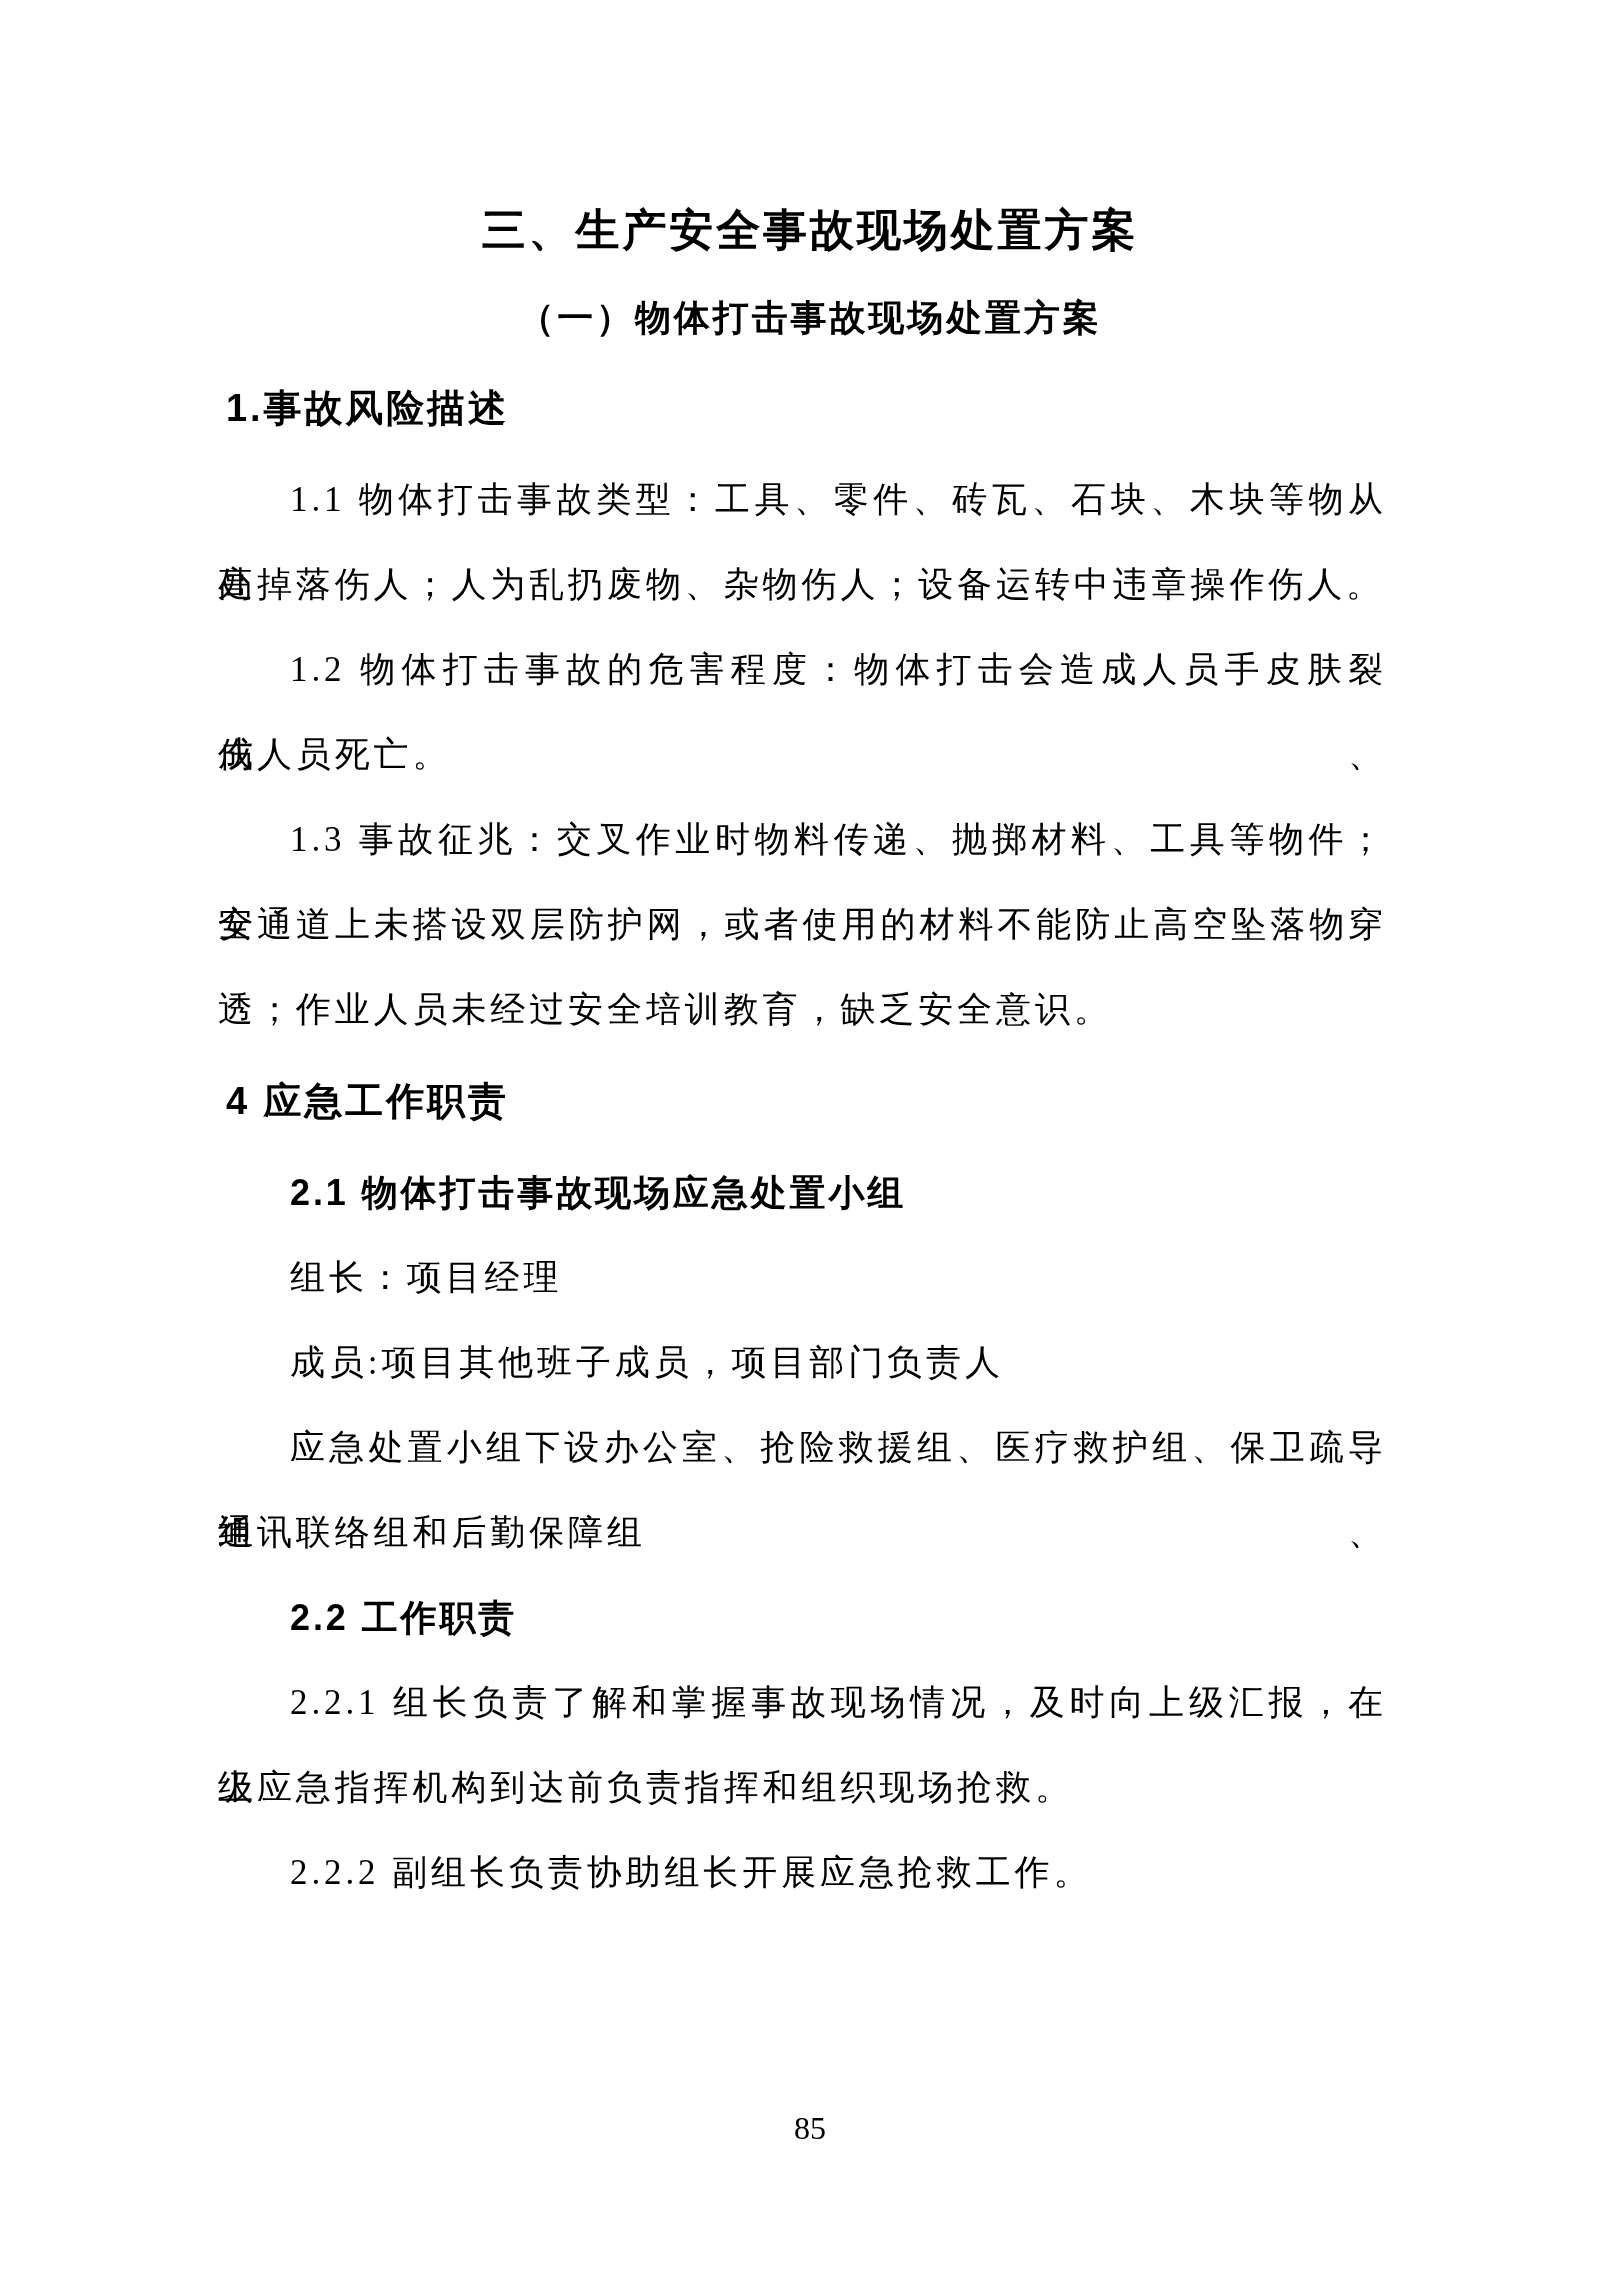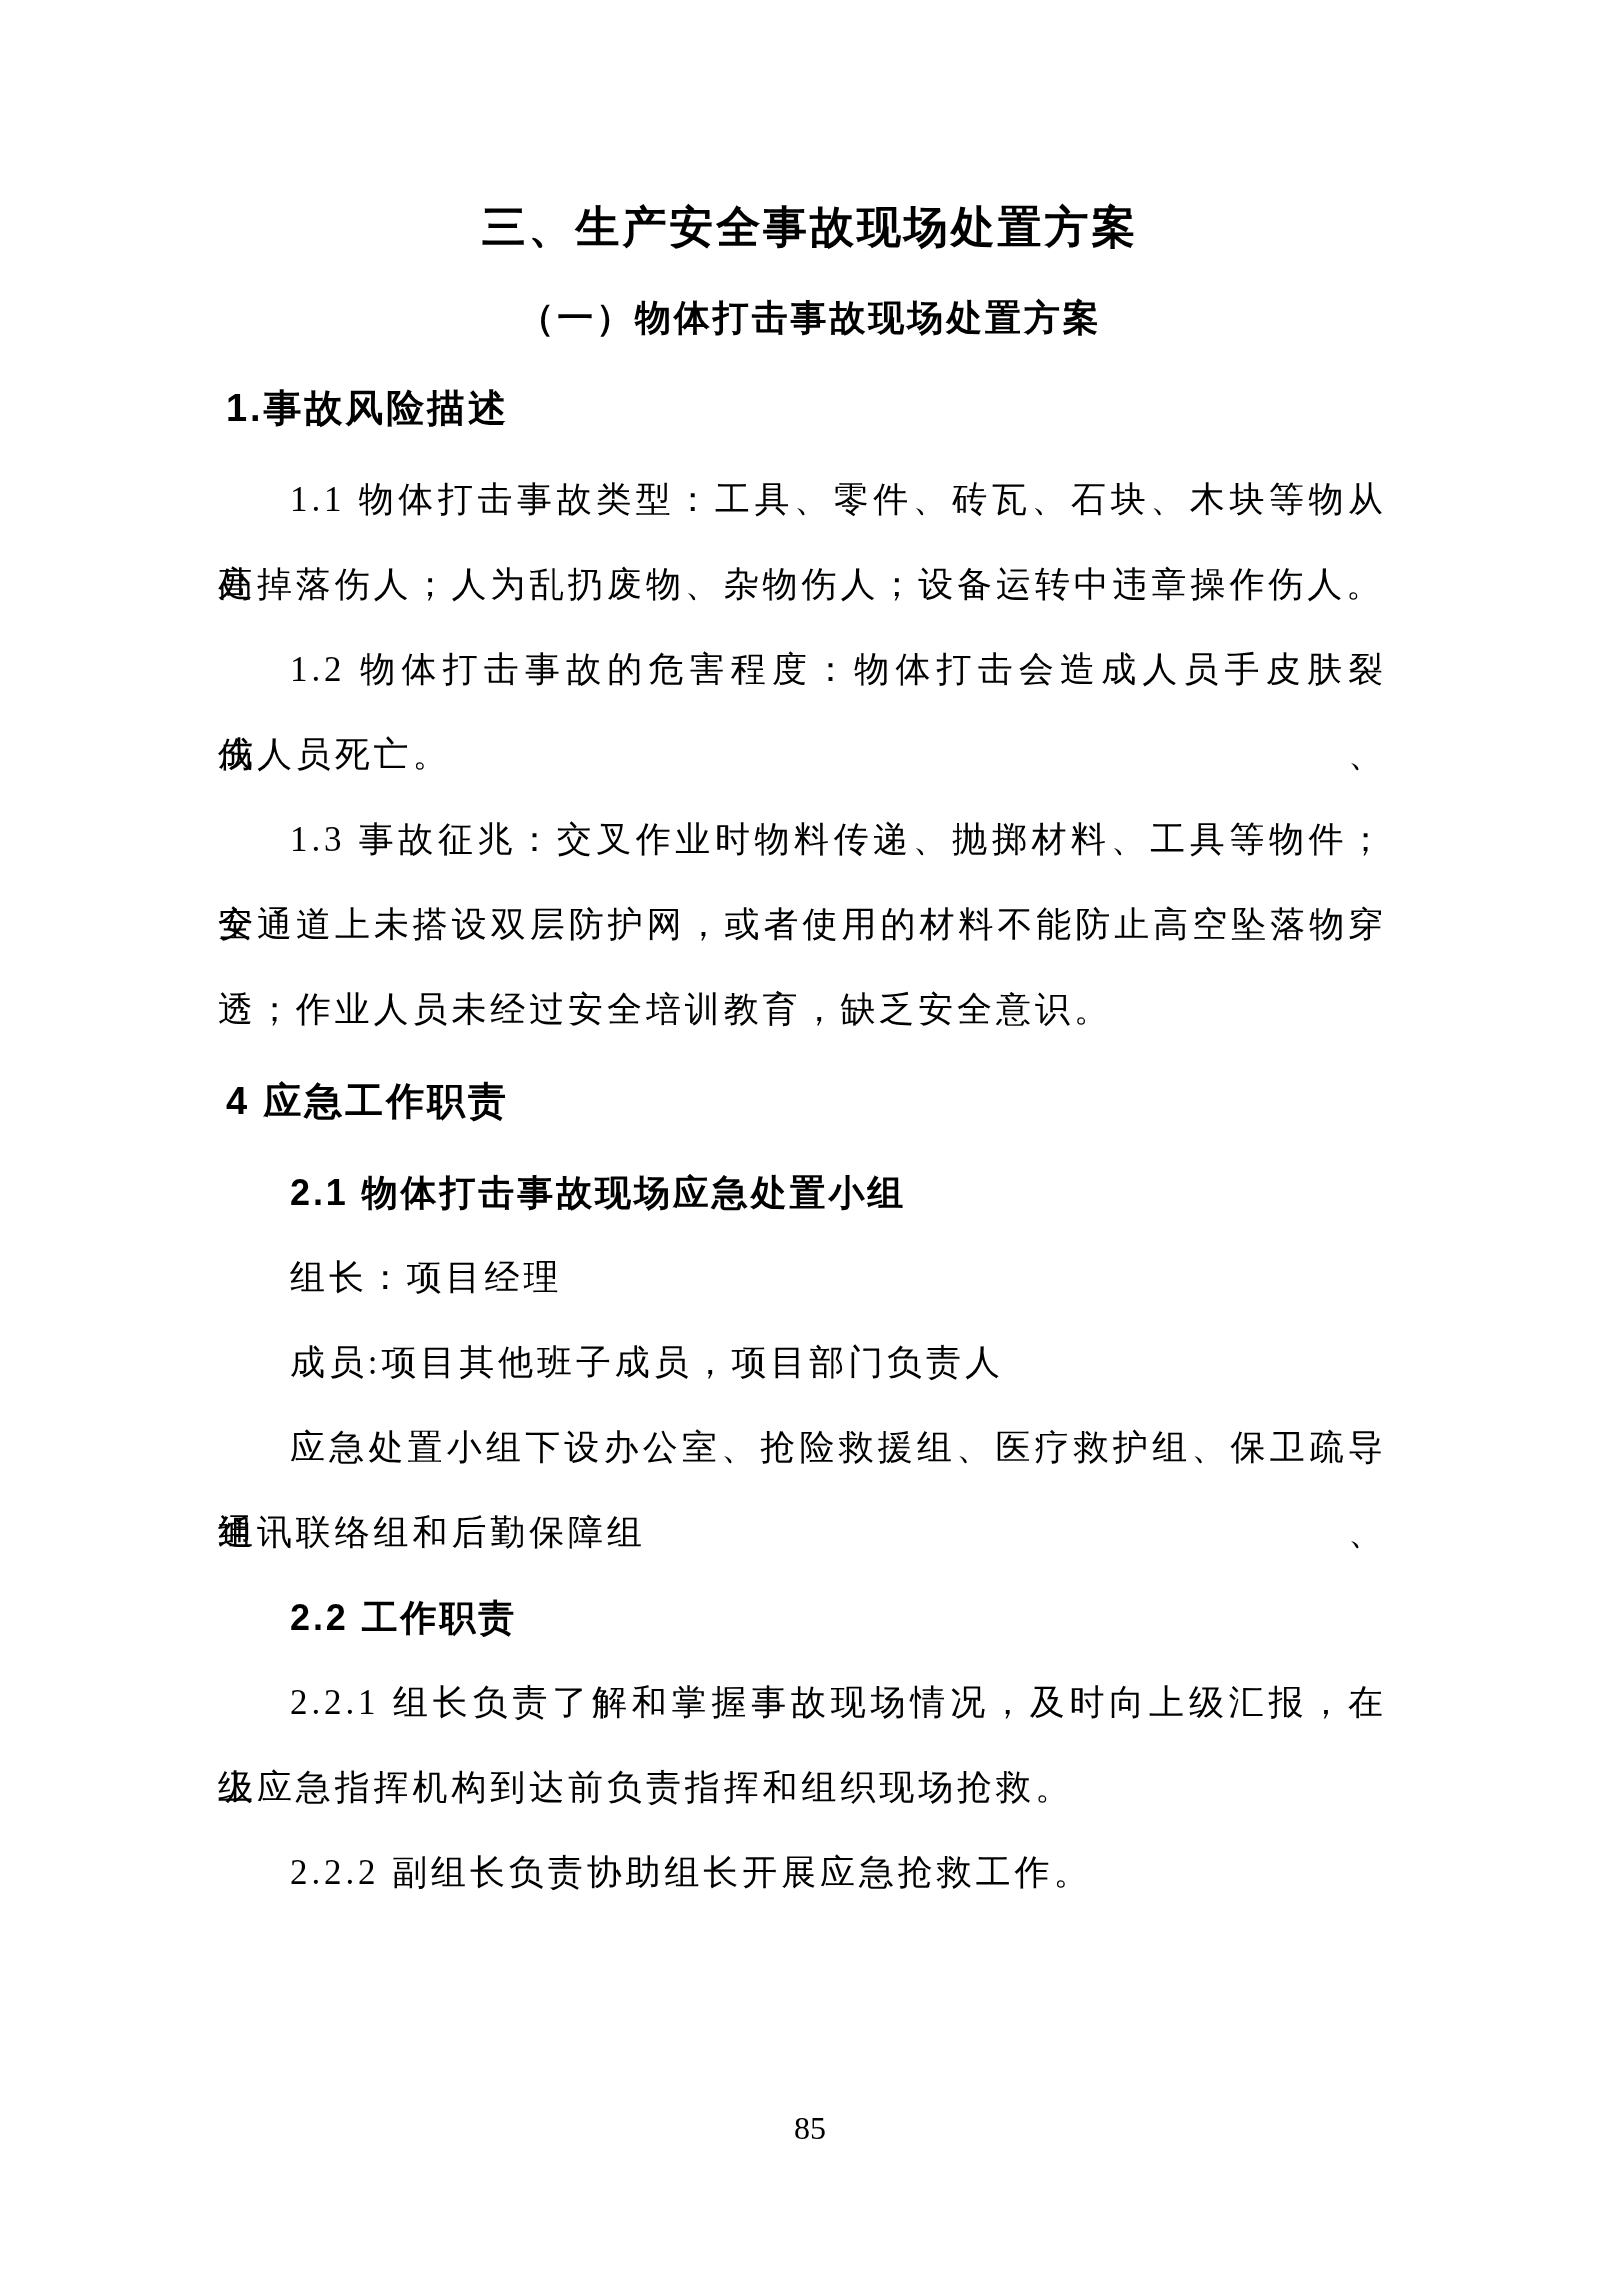--- a/index.html
+++ b/index.html
@@ -8,21 +8,21 @@
     width:1620px; height:2292px;
     background:#ffffff;
     color:#000000;
     font-family:"Liberation Serif", serif;
     overflow:hidden;
     margin:0 auto;
   }
   .doc-title {
     position:absolute; top:202px; left:0; width:100%;
     text-align:center;
-    font-family:Liberation Mono, monospace;
+    font-family:Liberation Serif, serif;
     font-weight:bold;
     font-size:44px; line-height:57px;
     letter-spacing:2.9px;
     white-space:nowrap;
   }
   .doc-subtitle {
     position:absolute; top:293px; left:0; width:100%;
     text-align:center;
     font-family:"Liberation Sans", sans-serif;
     font-weight:bold;

